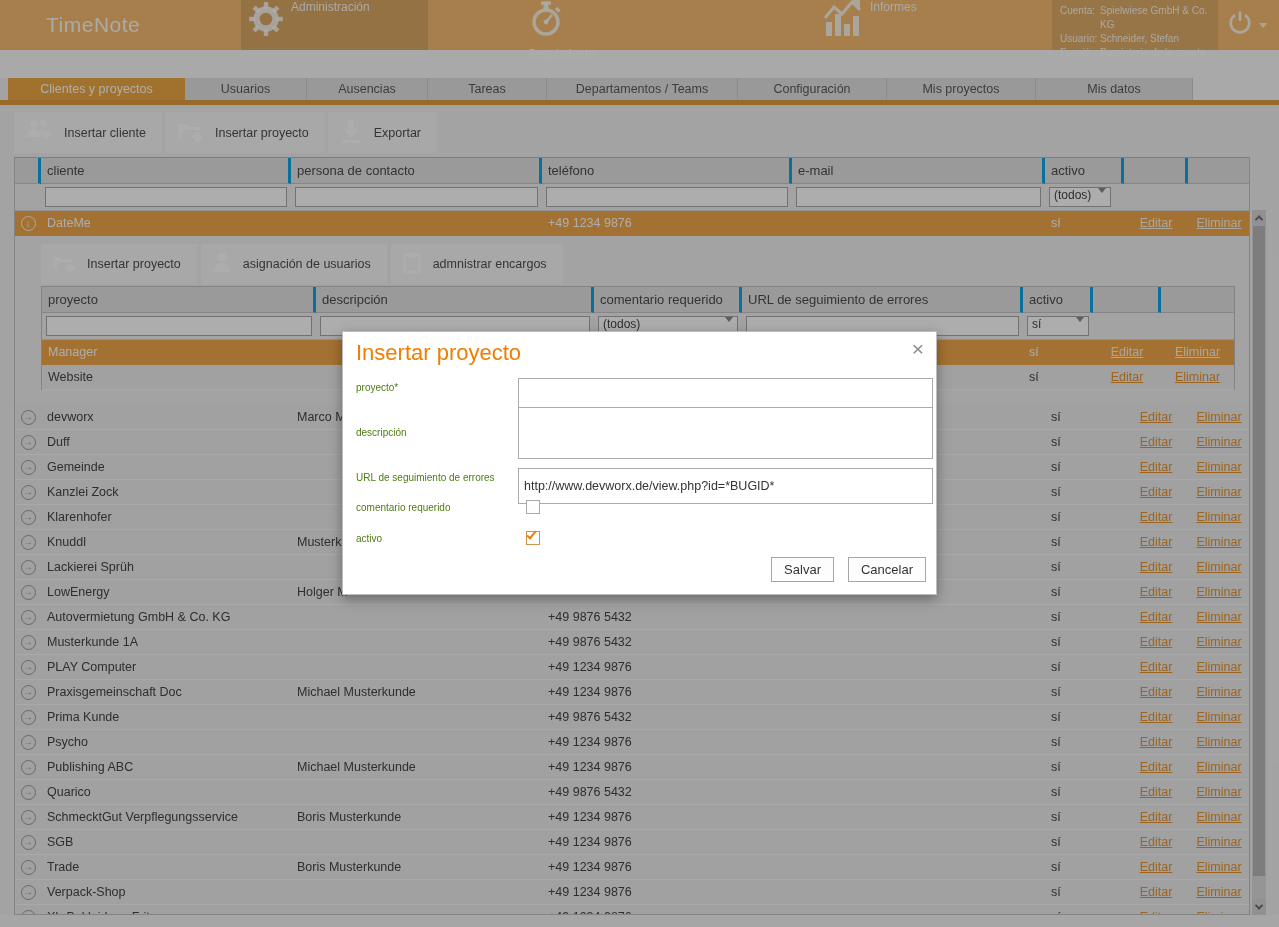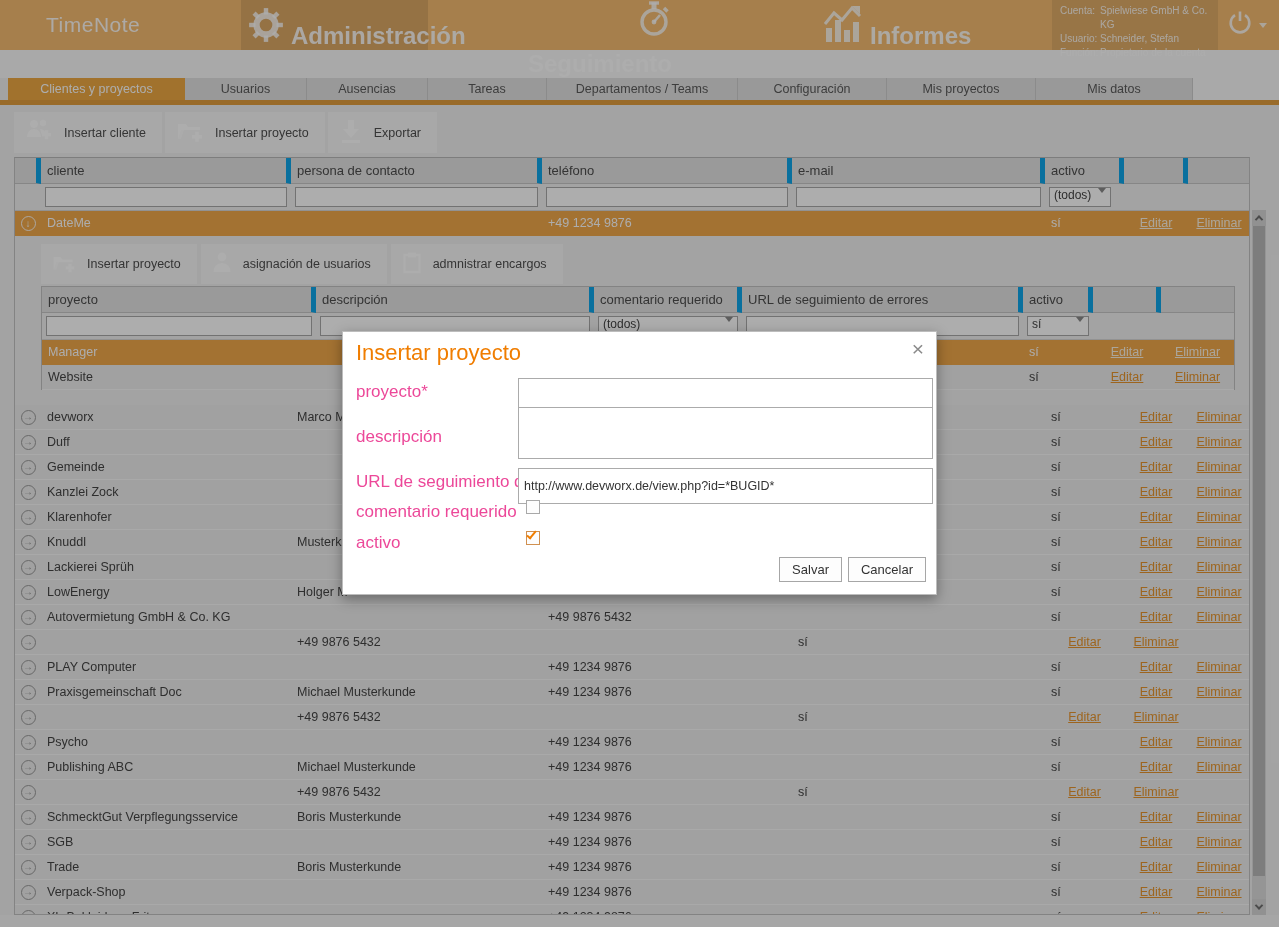--- a/index.html
+++ b/index.html
@@ -2,21 +2,21 @@
 <html><head>
 <meta charset="utf-8">
 <style>
   * { margin:0; padding:0; box-sizing:border-box; }
   html,body { width:1279px; height:927px; overflow:hidden; }
   body { font-family:"Liberation Sans", sans-serif; background:#f1f1f1; position:relative; }
 
   
   .topbar { position:absolute; left:0; top:0; width:1279px; height:50px; background:#f5bc71; z-index:1; }
   .brand { position:absolute; left:46px; top:0; height:50px; line-height:50px; font-size:21px; font-weight:300; color:rgba(255,255,255,0.92); letter-spacing:.5px; }
-  .nav-item { position:absolute; top:0; height:50px; display:flex; align-items:flex-end; gap:6px; color:rgba(255,255,255,0.9); font-size:24px; font-weight:700; cursor:default; }
+  .nav-item { position:absolute; top:0; height:50px; display:flex; align-items:flex-start; gap:6px; color:rgba(255,255,255,0.9); font-size:12px; font-weight:400; cursor:default; }
   .nav-admin { left:241px; width:187px; background:rgba(0,0,0,0.10); padding-left:6px; }
   .nav-seg  { left:528px;flex-direction:column; }
   .nav-inf  { left:822px; }
   .nav-item svg { flex:0 0 auto; }
   .acct { position:absolute; left:1052px; top:0; width:166px; height:50px; background:rgba(0,0,0,0.08); padding:4px 8px; font-size:10px; color:rgba(255,255,255,0.88); line-height:14px; }
   .acct-row { display:flex; }
   .acct-label { width:40px; flex:0 0 auto; }
   .powerbox { position:absolute; left:1226px; top:9px; width:48px; height:32px; display:flex; align-items:center; gap:5px; }
   .caret-down { width:0; height:0; border-left:4px solid transparent; border-right:4px solid transparent; border-top:5px solid rgba(255,255,255,0.8); }
 
@@ -30,21 +30,21 @@
   .accentbar { position:absolute; left:0; top:100px; width:1279px; height:5px; background:#e29e3e; }
 
   
   .toolbar { position:absolute; left:14px; top:112px; height:41px; display:flex; gap:3px; }
   .tbtn { height:41px; background:rgba(255,255,255,0.5); display:flex; align-items:center; gap:10px; padding:0 16px 0 10px; font-size:12.5px; color:#4e4e4e; cursor:default;text-align:right; }
   .tbtn svg { flex:0 0 auto; }
 
   
   .table-outline { position:absolute; left:14px; top:157px; width:1236px; height:758px; border:1px solid #c2c2c2; border-top:1px solid #b8b8b8; background:transparent; overflow:hidden; }
   .trow { display:grid; grid-template-columns:26px 250px 251px 250px 253px 79px 64px 62px; }
-  .thead-row .cell { height:26px; line-height:26px; background:#e3e3e3; border-right:5px solid #0ea5e9; border-bottom:1px solid #c6c6c6; font-size:13px; color:#4d4d4d; padding:0 6px; }
+  .thead-row .cell { height:26px; line-height:26px; background:#e3e3e3; border-right:3px solid #0ea5e9; border-bottom:1px solid #c6c6c6; font-size:13px; color:#4d4d4d; padding:0 6px; }
   .thead-row .cell:last-child { border-right:none; }
   .filter-row .cell { height:27px; border-bottom:1px solid #d8d8d8; padding:3px 4px; }
   .filter-row input { width:100%; height:20px; border:1px solid #a8a8a8; background:#fff; font-size:12px; padding:0 4px; font-family:inherit; }
   .fselect { height:20px; border:1px solid #a8a8a8; background:#fff; font-size:12px; color:#444; padding:0 4px; display:flex; align-items:flex-start; justify-content:space-between; }
   .fselect .sel-caret { width:0; height:0; border-left:4px solid transparent; border-right:4px solid transparent; border-top:5px solid #8a8a8a; }
   .rowline { height:25px; background:#ededed; border-bottom:1px solid #f9f9f9; font-size:12.5px; color:#454545; }
   .rowline .cell { line-height:24px; padding:0 6px; overflow:hidden; white-space:nowrap; }
   .rowline .c-exp { padding:0; display:flex; align-items:center; justify-content:center; }
   .rowline.selected { background:#f0a84a; color:#fff; border-bottom:none; }
   .link { text-align:center; text-decoration:underline; color:#e8962e; cursor:pointer; }
@@ -70,27 +70,27 @@
   .chev-down { transform:rotate(225deg) translate(1px,1px); }
   .vs-thumb { position:absolute; left:1px; top:16px; width:12px; height:650px; background:#b9b9b9; }
 
   .bottom-strip { position:absolute; left:0; top:915px; width:1279px; height:12px; background:#f5f5f5; z-index:2; }
 
   
   .dim { position:absolute; inset:0; background:rgba(0,0,0,0.32); z-index:40; }
   .modal { position:absolute; left:342px; top:331px; width:595px; height:264px; background:#fff; border:1px solid #bdbdbd; box-shadow:0 4px 12px rgba(0,0,0,0.35); z-index:50; }
   .modal-title { position:absolute; left:13px; top:8px; font-size:22px; font-weight:300; color:#f07d00; }
   .modal-close { position:absolute; right:12px; top:6px; font-size:21px; color:#8a8a8a; cursor:pointer; line-height:1; }
-  .mlabel { position:absolute; left:13px; font-size:17px; color:#ec4899; }
+  .mlabel { position:absolute; left:13px; font-size:10px; color:#4d7c0f; }
   .minput { position:absolute; left:175px; width:415px; height:36px; border:1px solid #ababab; font-size:12.5px; padding:0 5px; font-family:inherit; color:#333; }
   .mtextarea { position:absolute; left:175px; top:75px; width:415px; height:52px; border:1px solid #ababab; font-size:12.5px; padding:2px 5px; font-family:inherit; resize:none; }
   .cbox { position:absolute; left:183px; width:14px; height:14px; border:1px solid #a9a9a9; background:#fdfdfd; }
   .cbox.checked { border-color:#d09050; }
   .checkmark { position:absolute; left:2px; top:-3px; width:5px; height:10px; border-right:2.5px solid #f07d00; border-bottom:2.5px solid #f07d00; transform:rotate(40deg); }
-  .mbuttons { position:absolute; right:10px; bottom:12px; display:flex; gap:6px;margin-top:38px; }
+  .mbuttons { position:absolute; right:10px; bottom:12px; display:flex; gap:14px;margin-top:38px; }
   .mbtn { height:25px; padding:0 12px; border:1px solid #a6a6a6; background:#fdfdfd; font-size:13px; color:#333; font-family:inherit; cursor:pointer; }
 </style>
 </head>
 <body>
 
 <header class="topbar">
   <div class="brand">TimeNote</div>
 
   <div class="nav-item nav-admin">
     <span>
@@ -488,20 +488,21 @@
     <div class="cell">sí</div>
     <div class="cell link">Editar</div>
     <div class="cell link">Eliminar</div>
   </div>
       <div class="trow rowline">
     <div class="cell c-exp">
           <span class="circ">
             <span>→</span>
           </span>
         </div>
+    <div class="cell">Musterkunde 1A</div>
     <div class="cell"></div>
     <div class="cell">+49 9876 5432</div>
     <div class="cell"></div>
     <div class="cell">sí</div>
     <div class="cell link">Editar</div>
     <div class="cell link">Eliminar</div>
   </div>
       <div class="trow rowline">
     <div class="cell c-exp">
           <span class="circ">
@@ -529,20 +530,21 @@
     <div class="cell">sí</div>
     <div class="cell link">Editar</div>
     <div class="cell link">Eliminar</div>
   </div>
       <div class="trow rowline">
     <div class="cell c-exp">
           <span class="circ">
             <span>→</span>
           </span>
         </div>
+    <div class="cell">Prima Kunde</div>
     <div class="cell"></div>
     <div class="cell">+49 9876 5432</div>
     <div class="cell"></div>
     <div class="cell">sí</div>
     <div class="cell link">Editar</div>
     <div class="cell link">Eliminar</div>
   </div>
       <div class="trow rowline">
     <div class="cell c-exp">
           <span class="circ">
@@ -570,20 +572,21 @@
     <div class="cell">sí</div>
     <div class="cell link">Editar</div>
     <div class="cell link">Eliminar</div>
   </div>
       <div class="trow rowline">
     <div class="cell c-exp">
           <span class="circ">
             <span>→</span>
           </span>
         </div>
+    <div class="cell">Quarico</div>
     <div class="cell"></div>
     <div class="cell">+49 9876 5432</div>
     <div class="cell"></div>
     <div class="cell">sí</div>
     <div class="cell link">Editar</div>
     <div class="cell link">Eliminar</div>
   </div>
       <div class="trow rowline">
     <div class="cell c-exp">
           <span class="circ">

